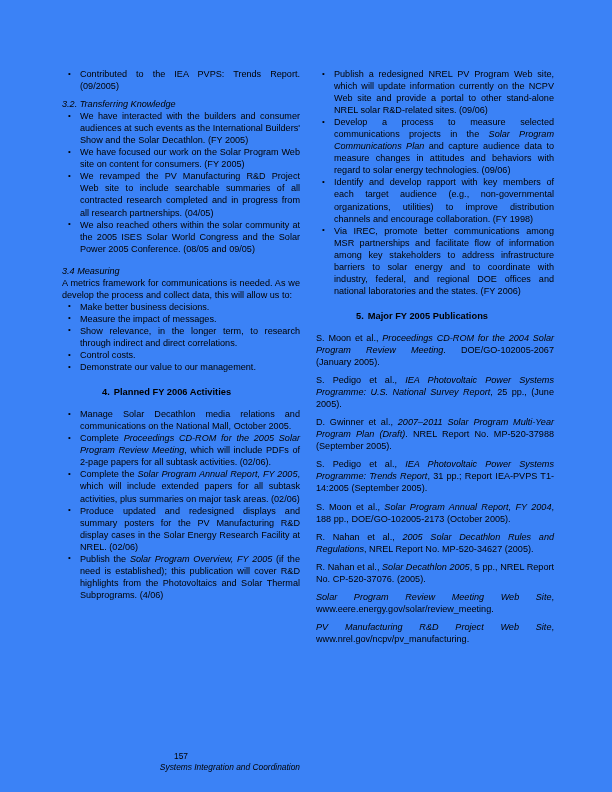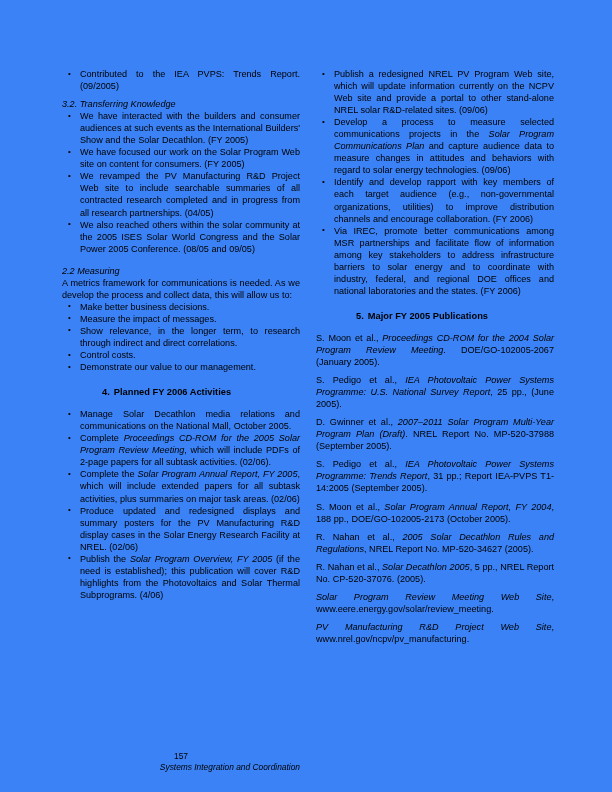--- a/index.html
+++ b/index.html
@@ -134,21 +134,21 @@
 
       <ul class="bullets">
         <li>We have interacted with the builders and consumer audiences at such events as the International Builders' Show and the Solar Decathlon. (FY 2005)</li>
         <li>We have focused our work on the Solar Program Web site on content for consumers. (FY 2005)</li>
         <li>We revamped the PV Manufacturing R&amp;D Project Web site to include searchable summaries of all contracted research completed and in progress from all research partnerships. (04/05)</li>
         <li>We also reached others within the solar community at the 2005 ISES Solar World Congress and the Solar Power 2005 Conference. (08/05 and 09/05)</li>
       </ul>
 
       <div class="gap-md"></div>
 
-      <p class="subhead">2.2 Measuring</p>
+      <p class="subhead">3.4 Measuring</p>
       <p class="para">A metrics framework for communications is needed. As we develop the process and collect data, this will allow us to:</p>
 
       <ul class="bullets">
         <li class="tight">Make better business decisions.</li>
         <li class="tight">Measure the impact of messages.</li>
         <li>Show relevance, in the longer term, to research through indirect and direct correlations.</li>
         <li class="tight">Control costs.</li>
         <li class="tight">Demonstrate our value to our management.</li>
       </ul>
 
@@ -168,21 +168,21 @@
           <li><span>Publish the </span><span class="it">Solar Program Overview, FY 2005</span><span> (if the need is established); this publication will cover R&amp;D highlights from the Photovoltaics and Solar Thermal Subprograms. (4/06)</span></li>
         </ul>
 
     </div>
 
     <div class="col">
 
       <ul class="bullets">
           <li><span>Publish a redesigned NREL PV Program Web site, which will update information currently on the NCPV Web site and provide a portal to other stand-alone NREL solar R&amp;D-related sites. (09/06)</span></li>
           <li><span>Develop a process to measure selected communications projects in the </span><span class="it">Solar Program Communications Plan</span><span> and capture audience data to measure changes in attitudes and behaviors with regard to solar energy technologies. (09/06)</span></li>
-          <li><span>Identify and develop rapport with key members of each target audience (e.g., non-governmental organizations, utilities) to improve distribution channels and encourage collaboration. (FY 2006)</span></li>
+          <li><span>Identify and develop rapport with key members of each target audience (e.g., non-governmental organizations, utilities) to improve distribution channels and encourage collaboration. (FY 1998)</span></li>
           <li><span>Via IREC, promote better communications among MSR partnerships and facilitate flow of information among key stakeholders to address infrastructure barriers to solar energy and to coordinate with industry, federal, and regional DOE offices and national laboratories and the states. (FY 2006)</span></li>
         </ul>
 
       <div class="gap-lg"></div>
 
       <p class="head">
         <span class="num">5.</span><span>Major FY 2005 Publications</span>
       </p>
 
       <div class="gap-md"></div>

